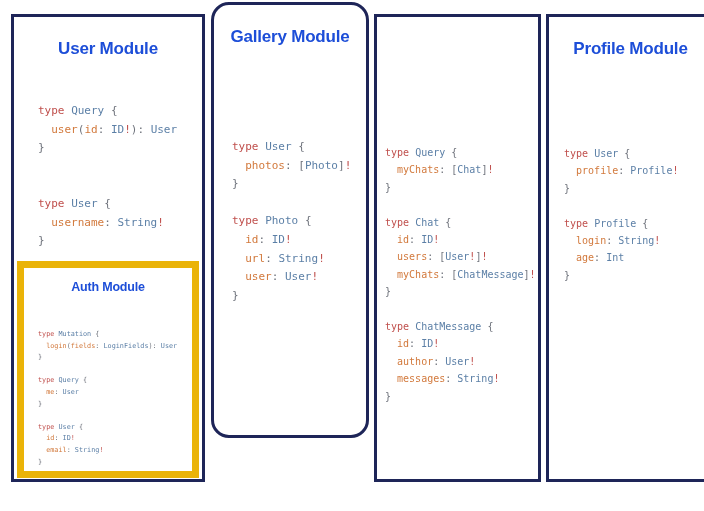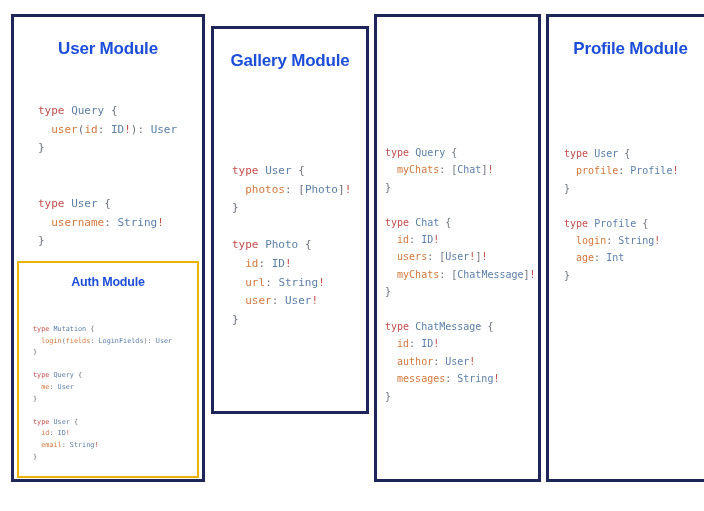--- a/index.html
+++ b/index.html
@@ -22,28 +22,28 @@
   }
 
   
   .card {
     position: absolute;
     background: #ffffff;
     border: 3px solid #1e2558;
     box-sizing: border-box;
   }
   #card-user     { left: 11px;  top: 14px; width: 194px; height: 468px; }
-  #card-gallery  { left: 211px; top: 26px; width: 158px; height: 388px; }
+  #card-gallery  { left: 211px; top: 2px; width: 158px; height: 436px; border-radius: 18px; }
   #card-chat     { left: 374px; top: 14px; width: 167px; height: 468px; }
   #card-profile  { left: 546px; top: 14px; width: 169px; height: 468px; }
 
   .card-inner {
     position: absolute;
     background: #ffffff;
-    border: 2px solid #eab308;
+    border: 7px solid #eab308;
     box-sizing: border-box;
   }
   #card-auth { left: 3px; top: 244px; width: 182px; height: 217px; }
 
   
   .card-title {
     text-align: center;
     font-weight: bold;
     color: #1d4ed8;
     letter-spacing: -0.2px;

